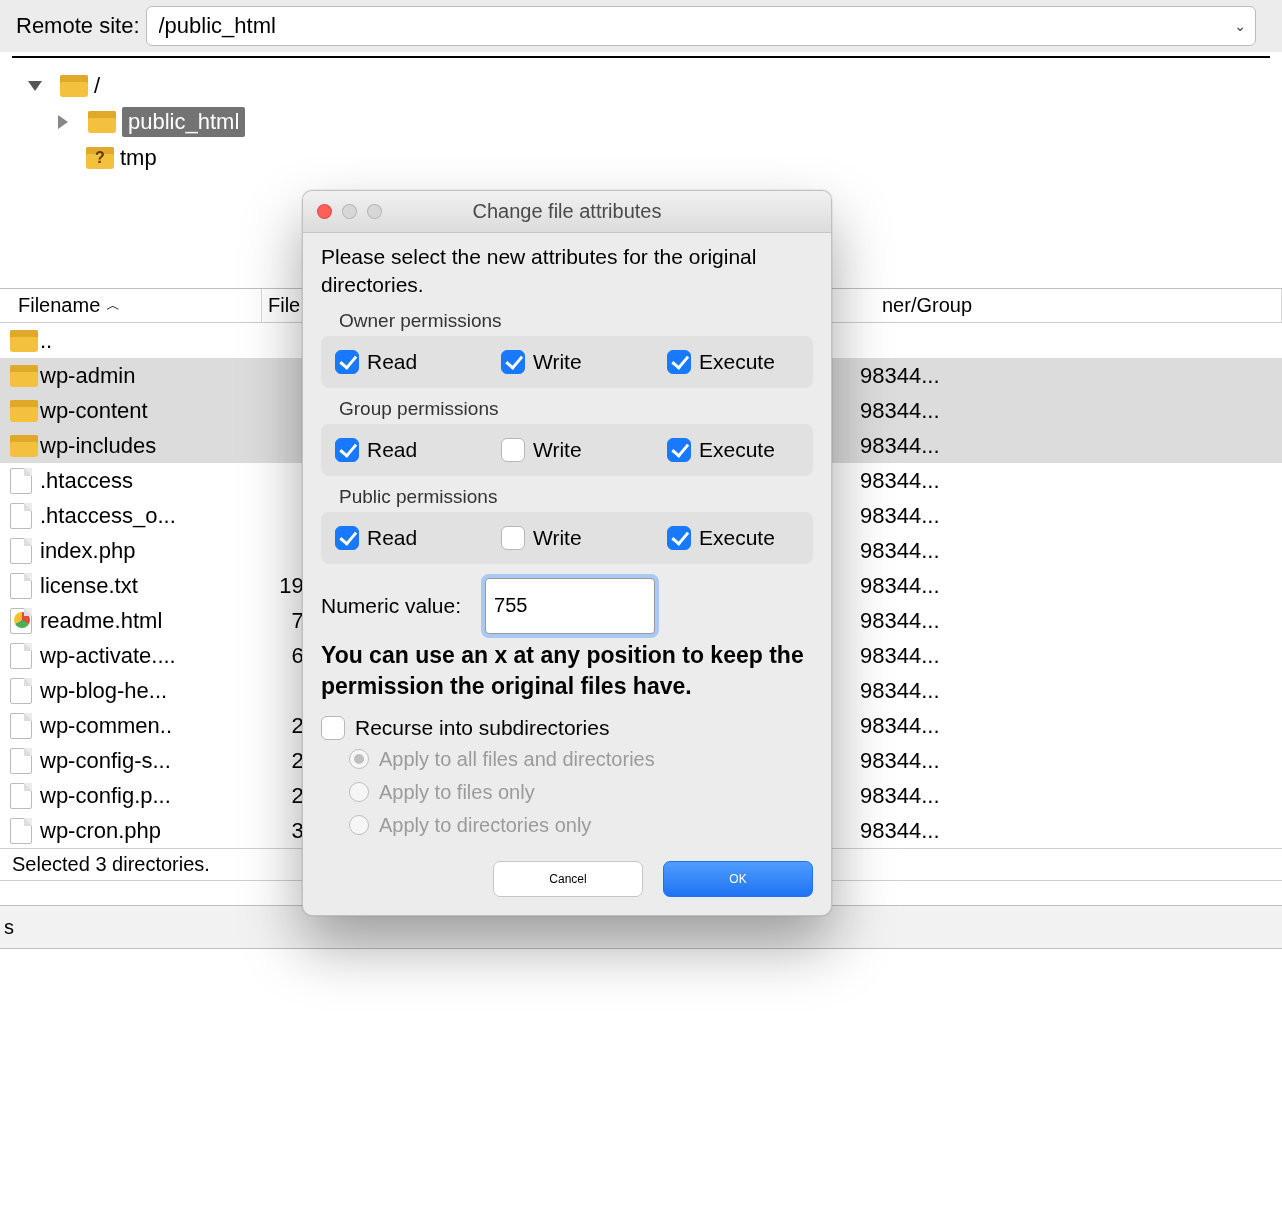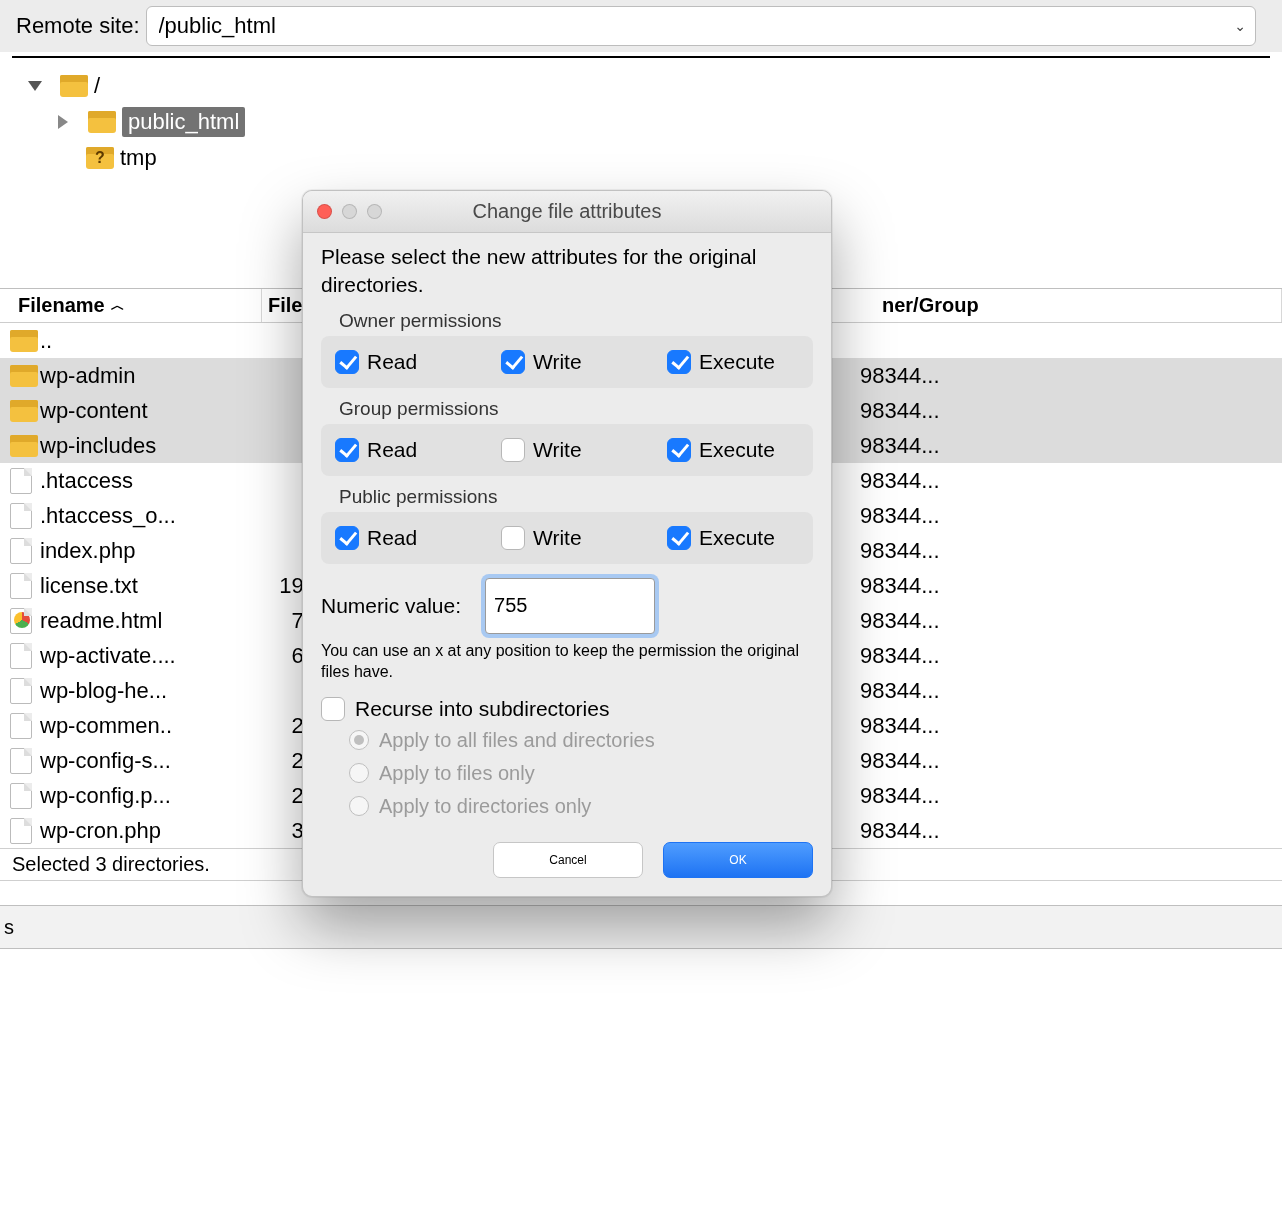--- a/index.html
+++ b/index.html
@@ -100,21 +100,21 @@
     display:flex;
     font-size: 20px;
     color:#000;
     height: 34px;
     align-items:center;
     border-bottom: 1px solid #cdcdcd;
     background:#fff;
     padding-left: 12px;
     user-select:none;
   }
-  .file-header .col { border-right: 1px solid #d8d8d8; padding-left:6px; height:100%; display:flex; align-items:center; gap:6px;font-weight:bold; }
+  .file-header .col { border-right: 1px solid #d8d8d8; padding-left:6px; height:100%; display:flex; align-items:center; gap:6px; }
   .col-fname { width: 250px; }
   .col-size  { width: 60px; }
   .col-own   { flex:1; padding-left: 560px !important; }
   .sort-caret { font-size: 14px;}
   .file-rows { font-size: 22px; }
   .file-row {
     display:flex; align-items:center;
     height: 35px;
     padding-left: 10px;
   }
@@ -213,21 +213,21 @@
     transform: rotate(40deg) translateY(-2px);
   }
   .numrow{ display:flex; align-items:center; gap:24px; margin:14px 0 6px 0;}
   .num-input{
     width:170px; height:56px;
     border:1px solid #9a9a9a; border-radius:4px;
     box-shadow: 0 0 0 4px #a8c9f2;
     padding-left:8px; font-size:20px; background:#fff;
     outline:none;
   }
-  .hint{ font-size:16px; line-height:1.35; margin-top:6px;}
+  .hint{ font-size:23px; line-height:1.35; margin-top:6px;font-weight:bold;}
   .recurse{ display:flex; align-items:center; gap:10px; margin-top:14px; font-size:21px;}
   .radio-list{ margin-left:28px; margin-top:8px; display:flex; flex-direction:column; gap:10px;}
   .radio-opt{ display:flex; align-items:center; gap:10px; color:#9b9b9b; font-size:20px;}
   .radio{
     width:20px; height:20px; border-radius:50%;
     border:1.5px solid #bfbfbf; background:#f6f6f6; position:relative;
   }
   .radio.sel::after{
     content:""; position:absolute; left:4px; top:4px; width:10px; height:10px;
     border-radius:50%; background:#bfbfbf;

